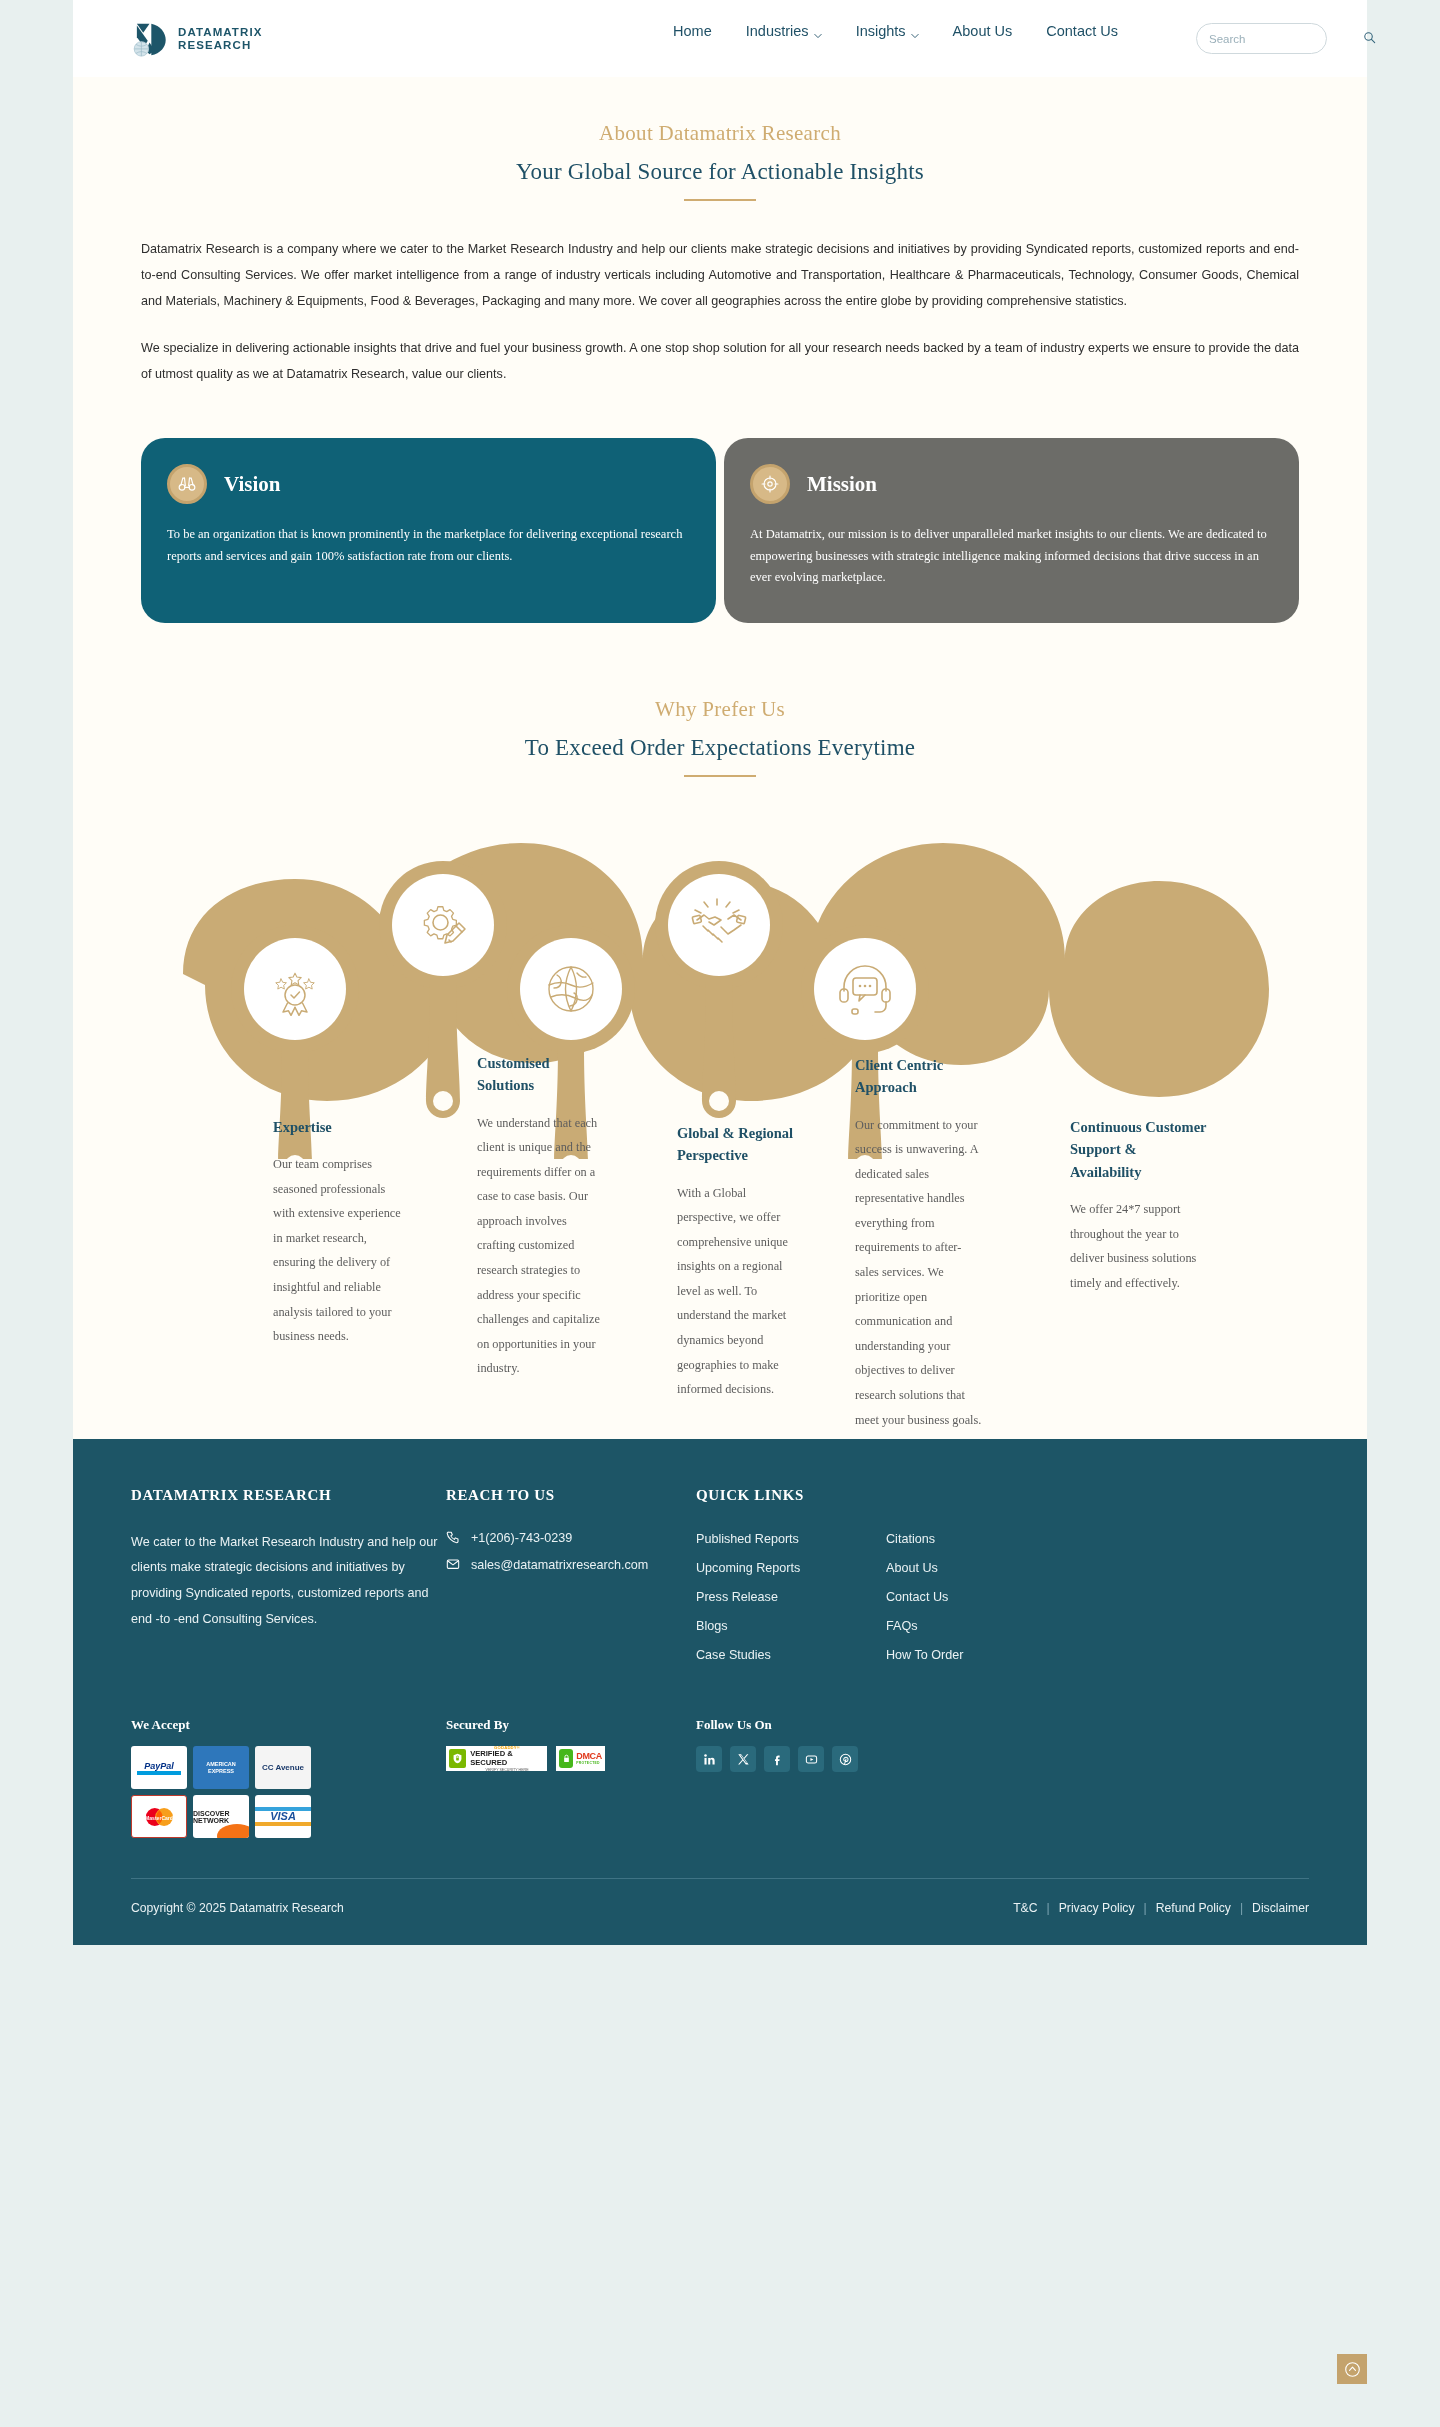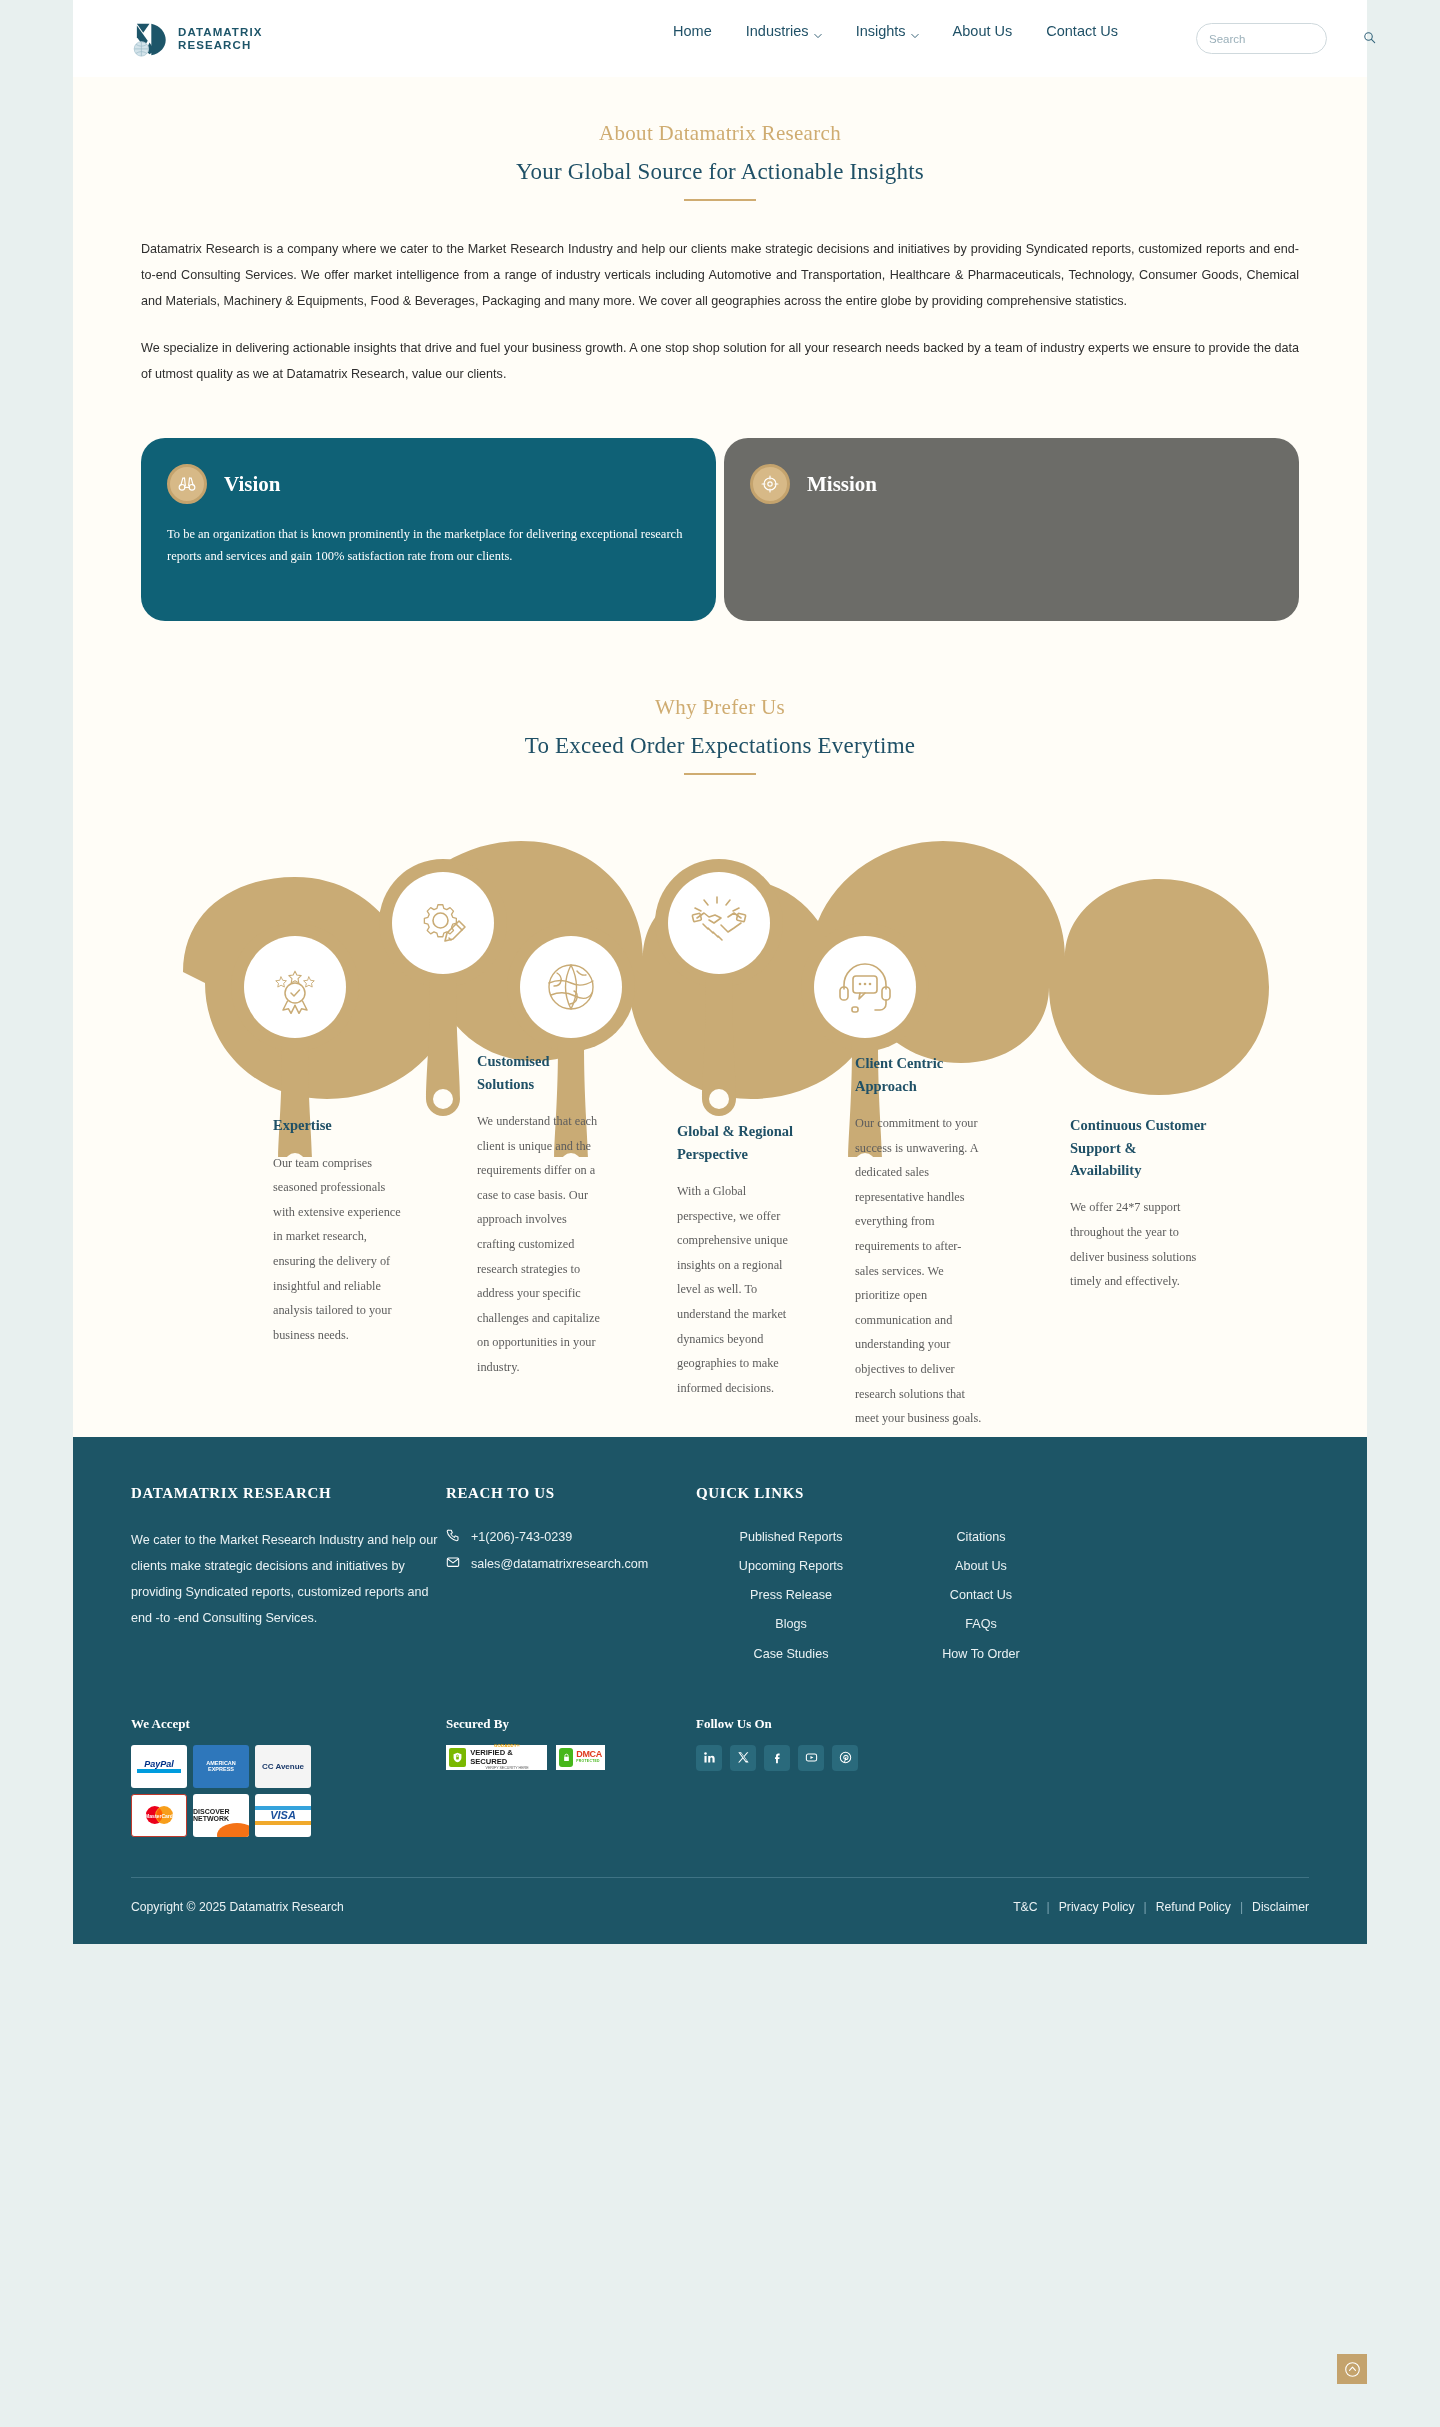--- a/index.html
+++ b/index.html
@@ -107,21 +107,21 @@
   .fcol-reach { width: 250px; }
   .fcol-links { flex: 1; }
   .f-title {
     font-family: "Liberation Serif", serif; font-size: 15px; font-weight: 700;
     letter-spacing: .6px; margin-bottom: 26px;
   }
   .f-about-text { font-size: 12.6px; line-height: 2.05; color: #eaf2f4; }
   .f-contact { display: flex; align-items: center; gap: 11px; margin-bottom: 10px; font-size: 12.6px; color: #eaf2f4; }
   .f-links-cols { display: flex; gap: 0; }
   .f-links-col { width: 190px; }
-  .f-link { font-size: 12.6px; color: #eaf2f4; line-height: 1.52; margin-bottom: 10px; cursor: pointer; display: block; text-align: center; }
+  .f-link { font-size: 12.6px; color: #eaf2f4; line-height: 1.52; margin-bottom: 10px; cursor: pointer; display: block; }
 
   .f-row2 { display: flex; margin-top: 42px; }
   .f-sub { font-family: "Liberation Serif", serif; font-size: 13px; font-weight: 700; margin-bottom: 13px; }
   .pay-grid { display: flex; flex-wrap: wrap; gap: 6px; width: 190px; }
   .pay-card {
     width: 56px; height: 43px; border-radius: 3px; background: #fff;
     display: flex; align-items: center; justify-content: center; overflow: hidden;
     font-size: 7px; font-weight: 700;
   }
   .sec-row { display: flex; gap: 9px; align-items: flex-start; }
@@ -243,20 +243,21 @@
         <div class="vm-head">
           <div class="vm-badge">
             <svg viewBox="0 0 24 24" width="20" height="20" fill="none" stroke="#fff" stroke-width="1.4" stroke-linecap="round">
               <circle cx="12" cy="12" r="7.2"></circle>
                 <circle cx="12" cy="12" r="2.6"></circle>
               <path d="M12 2.5 V6 M12 18 V21.5 M2.5 12 H6 M18 12 H21.5"></path>
             </svg>
           </div>
           <div class="vm-title">Mission</div>
         </div>
+        <div class="vm-text">At Datamatrix, our mission is to deliver unparalleled market insights to our clients. We are dedicated to empowering businesses with strategic intelligence making informed decisions that drive success in an ever evolving marketplace.</div>
       </div>
     </div>
 
     <div class="why">
       <div class="eyebrow">Why Prefer Us</div>
       <div class="h2">To Exceed Order Expectations Everytime</div>
       <div class="rule"></div>
     </div>
 
     <div class="info-wrap">

